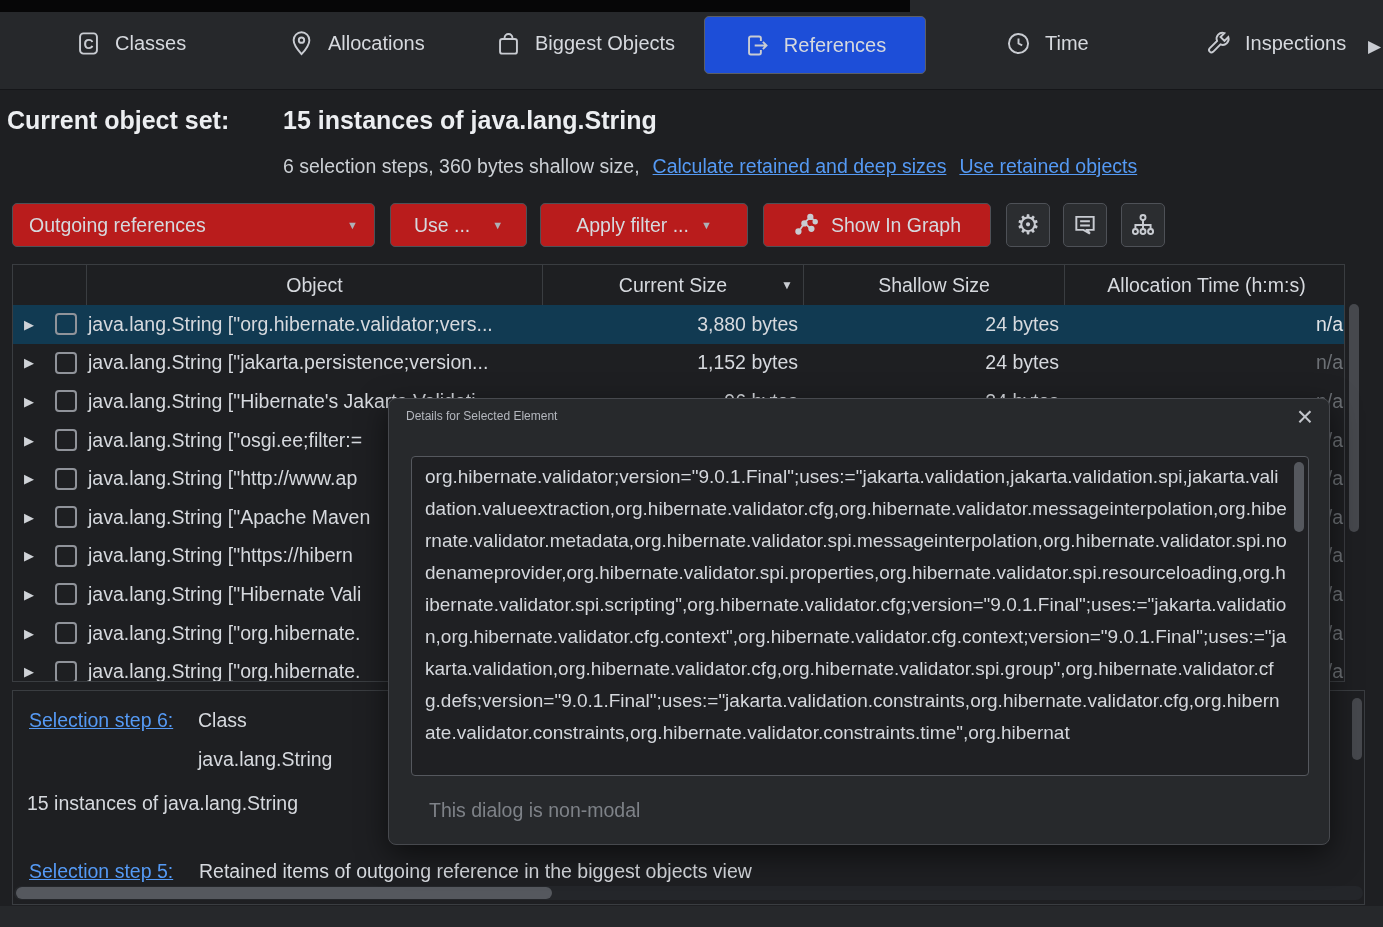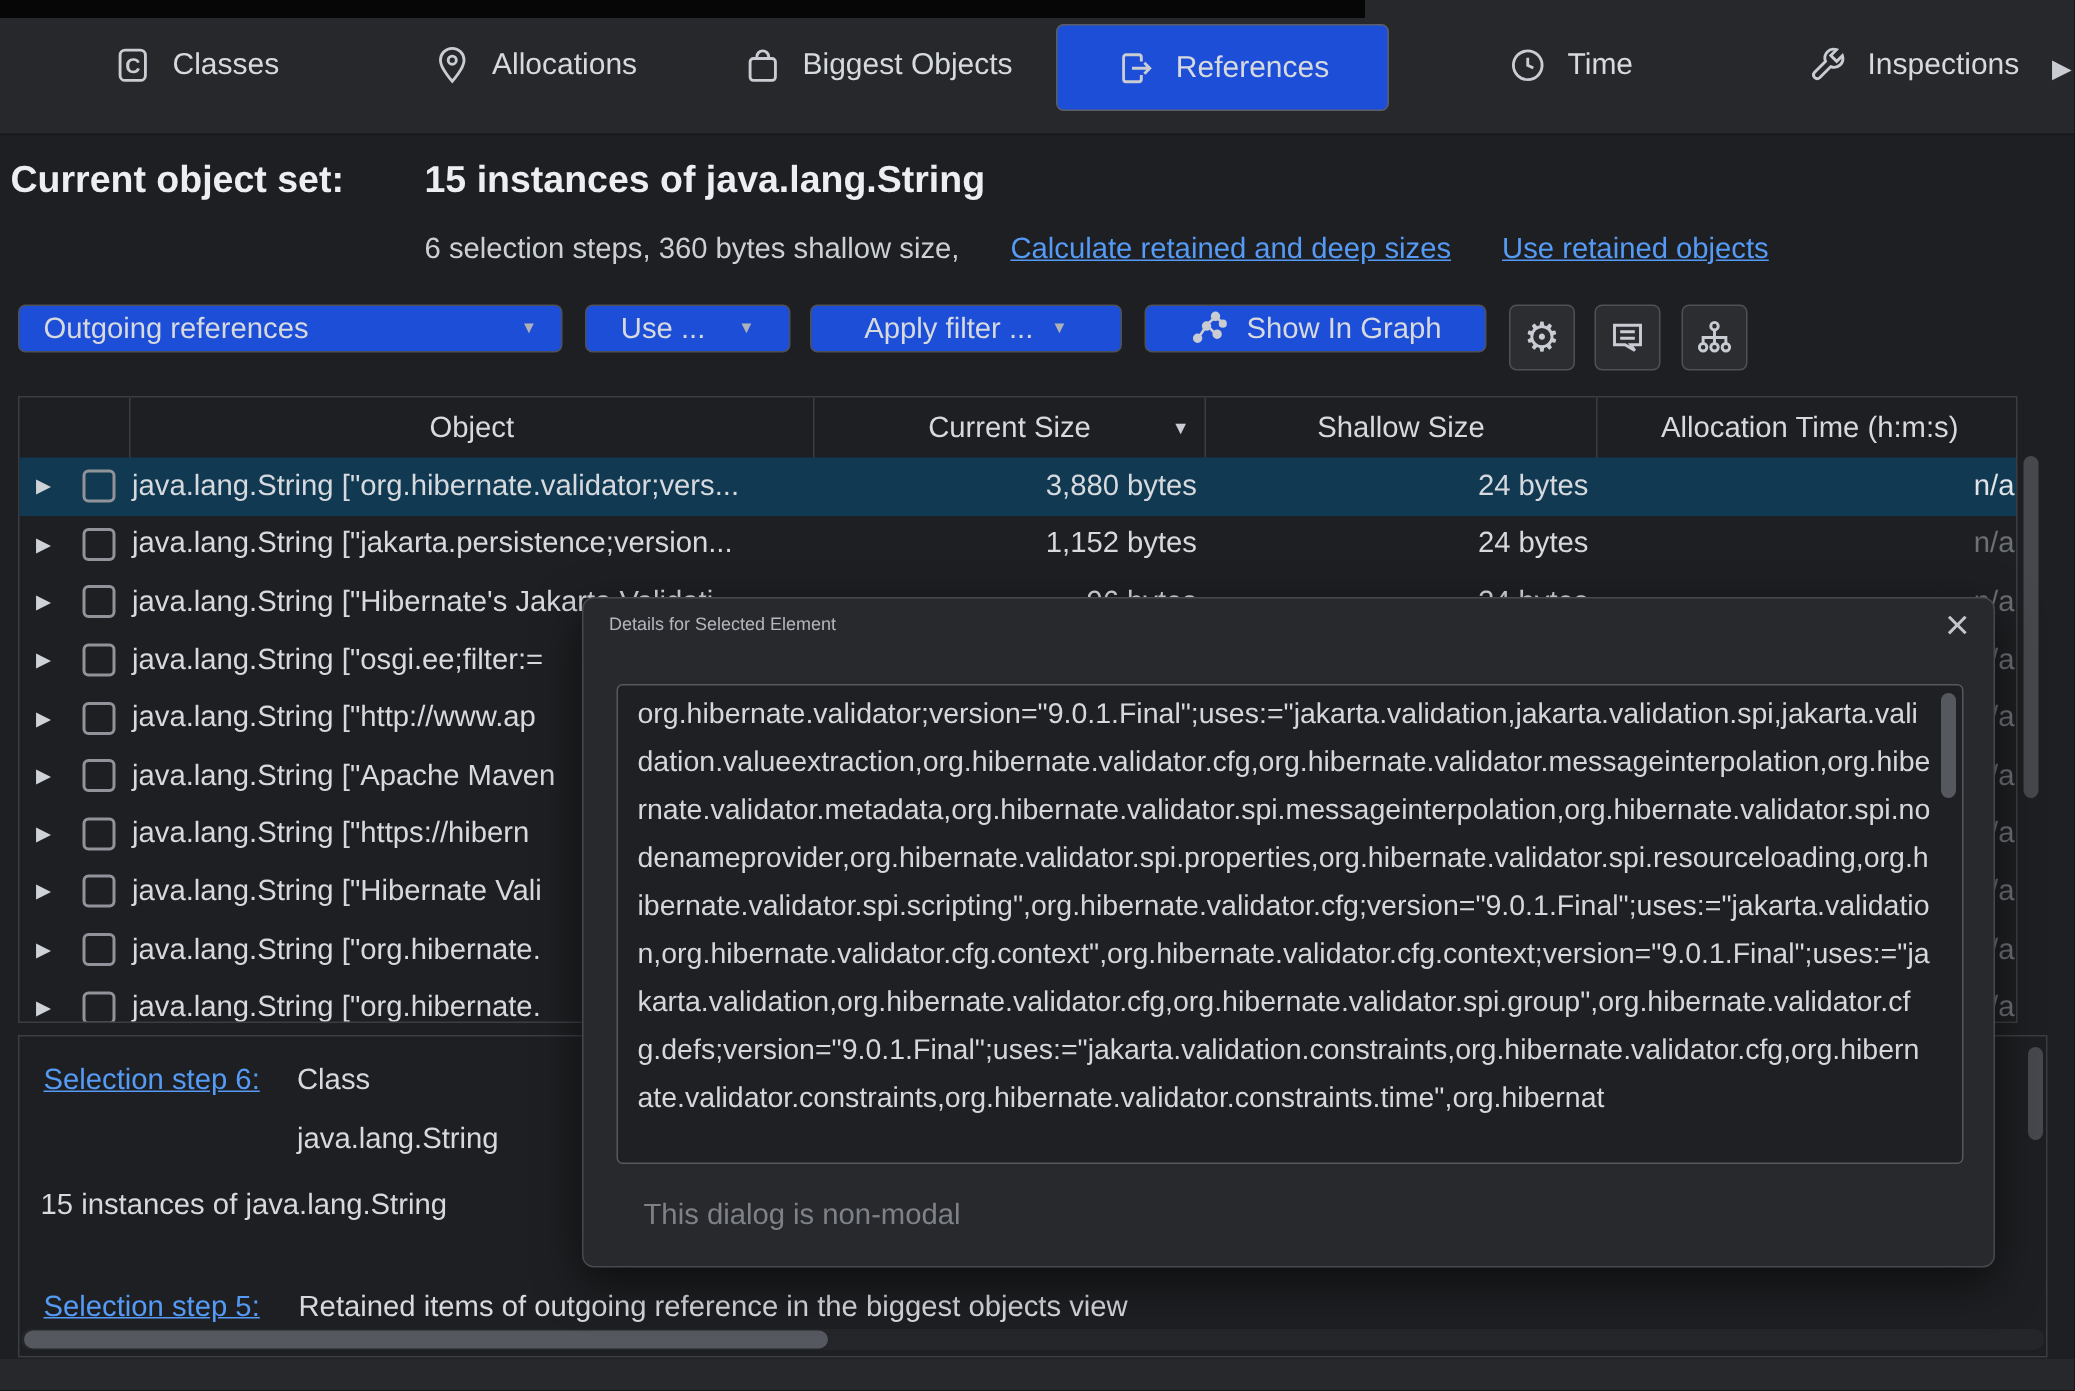--- a/index.html
+++ b/index.html
@@ -17,25 +17,25 @@
     color:#d6d9de; font-size:20px; cursor:default; }
   .tab svg { width:27px; height:27px; stroke:#c9ccd2; fill:none; stroke-width:1.7; }
   .tab-button { position:absolute; left:704px; top:16px; width:222px; height:58px;
     background:#1d4ed8; border:1px solid #5c5f66; border-radius:5px;
     display:flex; align-items:center; justify-content:center; gap:13px; font-size:20px; }
   .tab-button svg { width:27px; height:27px; stroke:#c9ccd2; fill:none; stroke-width:1.7; }
   .overflow-chevron { position:absolute; right:2px; top:36px; font-size:17px; color:#c9ccd2; }
   
   .hdr-label { position:absolute; left:7px; top:106px; font-size:25px; font-weight:bold; color:#eceef1; }
   .hdr-title { position:absolute; left:283px; top:106px; font-size:25px; font-weight:bold; color:#eceef1; }
-  .hdr-sub { position:absolute; left:283px; top:155px; display:flex; gap:34px; align-items:center;
+  .hdr-sub { position:absolute; left:283px; top:155px; display:flex; gap:13px; align-items:center;
     font-size:19.5px; color:#ccd0d5; white-space:nowrap; }
   .link { color:#559af5; text-decoration:underline; cursor:pointer; }
   
-  .tb-ctl { position:absolute; top:203px; height:32px; background:#1d4ed8;
+  .tb-ctl { position:absolute; top:203px; height:44px; background:#b91c1c;
     border:1px solid #4e5157; border-radius:5px; display:flex; align-items:center;
     font-size:19.5px; color:#d6d9de; }
   .caret { font-size:11px; color:#aeb1b7; }
   #ref-select { left:12px; width:363px; padding:0 16px; justify-content:space-between; }
   #use-btn { left:390px; width:137px; justify-content:center; gap:22px; }
   #filter-btn { left:540px; width:208px; justify-content:center; gap:12px; }
   #graph-btn { left:763px; width:228px; justify-content:center; gap:12px; }
   #graph-btn svg { width:26px; height:26px; stroke:#c9ccd2; fill:#c9ccd2; stroke-width:1.6; }
   .icon-btn { position:absolute; top:203px; width:44px; height:44px; background:#2b2d30;
     border:1px solid #4e5157; border-radius:5px; display:flex; align-items:center; justify-content:center; }

